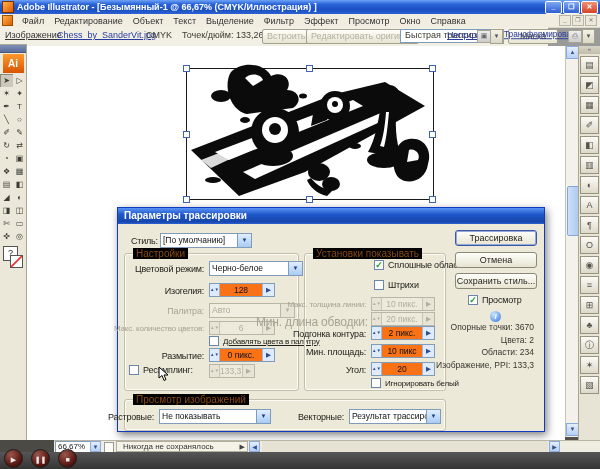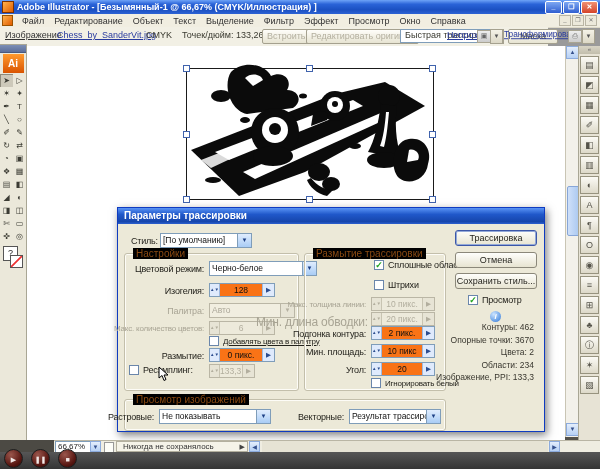--- a/index.html
+++ b/index.html
@@ -387,21 +387,21 @@
     <span class="dlab" style="left:13px;top:28px;">Стиль:</span>
     <div class="combo" style="left:42px;top:25px;width:92px;">
       <span class="cval">[По умолчанию]</span>
       <span class="carr">▼</span>
     </div>
 
     <div class="group" style="left:6px;top:45px;width:173px;height:136px;">
       <span class="legend">Настройки</span>
     </div>
     <span class="dlab" style="right:340px;top:56px;">Цветовой режим:</span>
-    <div class="combo" style="left:91px;top:53px;width:108px;">
+    <div class="combo" style="left:91px;top:53px;width:94px;">
       <span class="cval">Черно-белое</span>
       <span class="carr">▼</span>
     </div>
     <span class="dlab" style="right:340px;top:78px;">Изогелия:</span>
     <div class="spin" style="left:91px;top:75px;width:66px;">
       <span class="sp-ud">▲▼</span>
       <span class="sp-val">128</span>
       <span class="sp-r">▶</span>
     </div>
     <span class="dlab dis" style="right:340px;top:98px;">Палитра:</span>
@@ -432,21 +432,21 @@
     <div class="spin dis" style="left:91px;top:156px;width:46px;">
       <span class="sp-ud">▲▼</span>
       <span class="sp-val">133,3 пи</span>
       <span class="sp-r">▶</span>
     </div>
     <svg class="cursor" viewBox="0 0 12 16">
       <path d="M1 1 L1 12 L4 9.5 L6 14.5 L8 13.5 L6 9 L10 9 Z" fill="#fff" stroke="#000" stroke-width="1"></path>
     </svg>
 
     <div class="group" style="left:186px;top:45px;width:140px;height:136px;">
-      <span class="legend">Размытие трассировки</span>
+      <span class="legend">Установки показывать</span>
     </div>
     <div class="cbrow" style="left:256px;top:52px;">
       <span class="cb">✓</span>
       <span>Сплошные области</span>
     </div>
     <div class="cbrow" style="left:256px;top:72px;">
       <span class="cb"></span>
       <span>Штрихи</span>
     </div>
     <span class="dlab dis" style="right:178px;top:92px;font-size:8px;">Макс. толщина линии:</span>
@@ -500,21 +500,20 @@
 
     <div class="xbtn" style="left:337px;top:44px;">Отмена</div>
     <div class="xbtn def" style="left:337px;top:22px;">Трассировка</div>
     <div class="xbtn" style="left:337px;top:65px;">Сохранить стиль...</div>
     <div class="cbrow" style="left:350px;top:87px;">
       <span class="cb">✓</span>
       <span>Просмотр</span>
     </div>
     <div class="info-i" style="left:372px;top:103px;">i</div>
     <div class="stats" style="top:113px;right:10px;">
-        <div class="stat">Контуры: 462</div>
         <div class="stat">Опорные точки: 3670</div>
         <div class="stat">Цвета: 2</div>
         <div class="stat">Области: 234</div>
         <div class="stat">Изображение, PPI: 133,3</div>
       </div>
   </div>
 
   <div class="statusbar"></div>
   <div class="sb-dark"></div>
   <div class="zoombox">66,67%</div>

